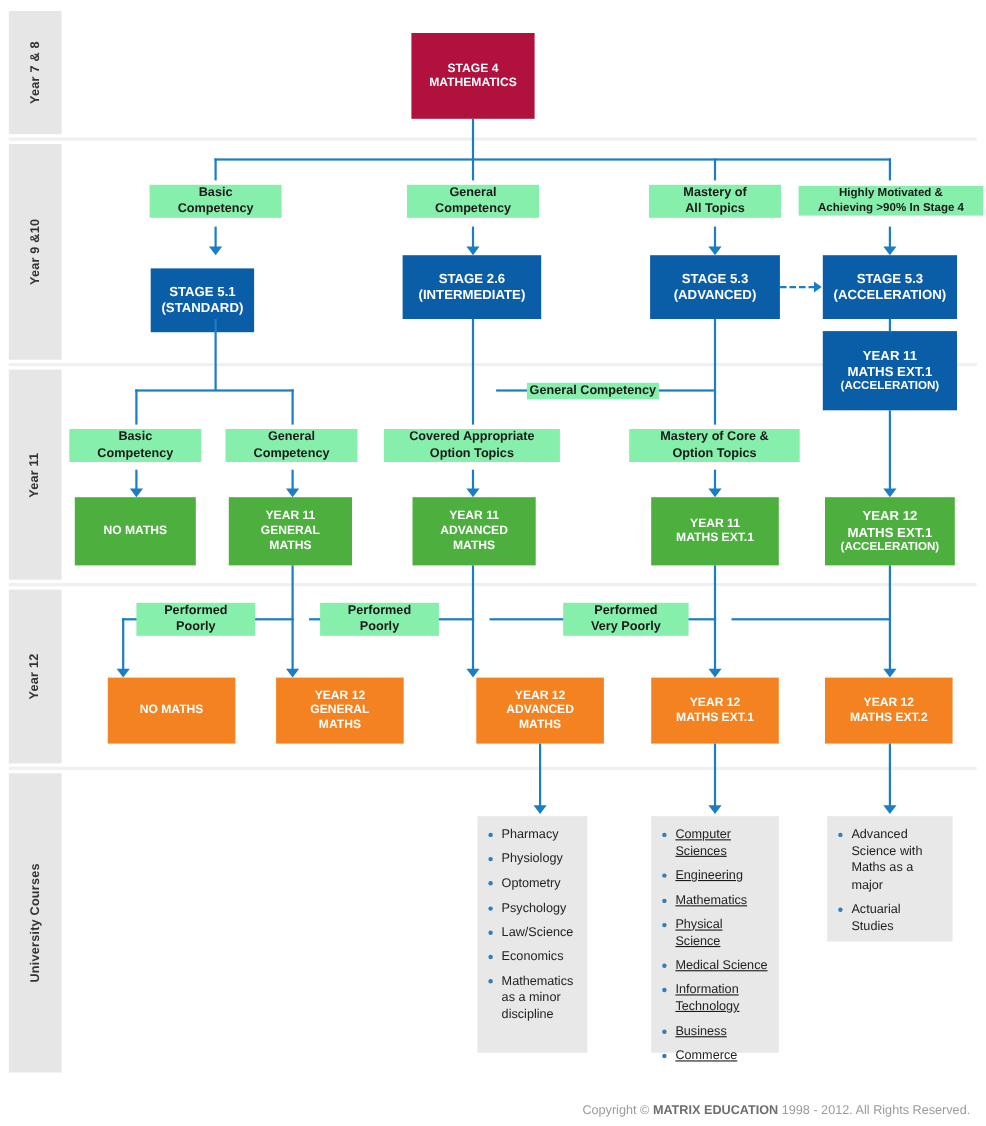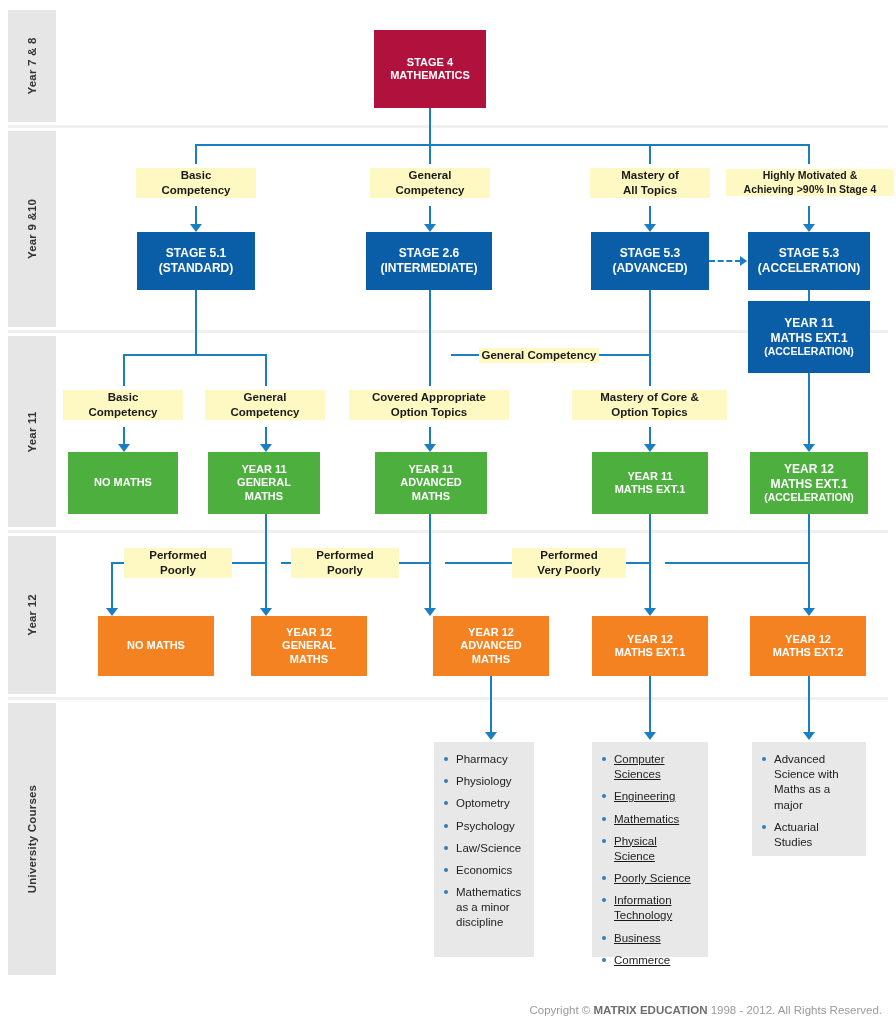--- a/index.html
+++ b/index.html
@@ -49,21 +49,21 @@
   .hl-d{position:absolute;height:0;border-top:2px dashed #1b7ec2;}
   .arrow-d{position:absolute;width:0;height:0;
     border-left:7px solid #1b7ec2;border-top:5px solid transparent;border-bottom:5px solid transparent;}
   .arrow{position:absolute;width:0;height:0;
     border-top:8px solid #1b7ec2;border-left:6px solid transparent;border-right:6px solid transparent;}
 
   
   .elabel{
     position:absolute;text-align:center;
     font-size:11.5px;font-weight:bold;color:#1a1a1a;
-    line-height:1.3;background:#fef9c3;
+    line-height:1.3;background:#86efac;
   }
   .elabel.small{font-size:10.5px;}
 
   
   .courselist{
     position:absolute;background:#e8e8e8;
     box-sizing:border-box;padding:10px 8px 10px 10px;
   }
   .courselist ul{margin:0;padding:0;list-style:none;}
   .courselist li{
@@ -142,21 +142,21 @@
 
   <div class="vl" style="left:195px;top:206px;height:20px;"></div>
   <div class="arrow" style="left:190px;top:224px;"></div>
   <div class="vl" style="left:429px;top:206px;height:20px;"></div>
   <div class="arrow" style="left:424px;top:224px;"></div>
   <div class="vl" style="left:649px;top:206px;height:20px;"></div>
   <div class="arrow" style="left:644px;top:224px;"></div>
   <div class="vl" style="left:808px;top:206px;height:20px;"></div>
   <div class="arrow" style="left:803px;top:224px;"></div>
 
-  <div class="node blue n12" style="left:137px;top:232px;width:118px;height:58px;">
+  <div class="node blue n12" style="left:137px;top:244px;width:94px;height:58px;">
     <span class="l">STAGE 5.1</span>
     <span class="l">(STANDARD)</span>
   </div>
   <div class="node blue n12" style="left:366px;top:232px;width:126px;height:58px;">
     <span class="l">STAGE 2.6</span>
     <span class="l">(INTERMEDIATE)</span>
   </div>
   <div class="node blue n12" style="left:591px;top:232px;width:118px;height:58px;">
     <span class="l">STAGE 5.3</span>
     <span class="l">(ADVANCED)</span>
@@ -317,21 +317,21 @@
       <li>Mathematics as a minor discipline</li>
     </ul>
   </div>
 
   <div class="courselist" style="left:592px;top:742px;width:116px;height:215px;text-decoration:underline;">
     <ul>
       <li>Computer Sciences</li>
       <li>Engineering</li>
       <li>Mathematics</li>
       <li>Physical Science</li>
-      <li>Poorly Science</li>
+      <li>Medical Science</li>
       <li>Information Technology</li>
       <li>Business</li>
       <li>Commerce</li>
     </ul>
   </div>
 
   <div class="courselist" style="left:752px;top:742px;width:114px;height:114px;">
     <ul>
       <li>Advanced Science with Maths as a major</li>
       <li>Actuarial Studies</li>

